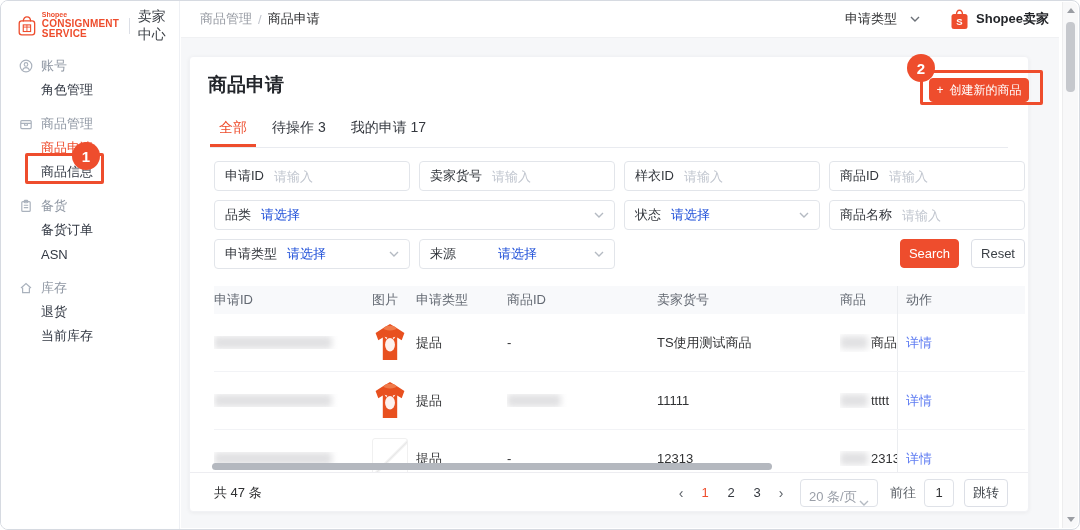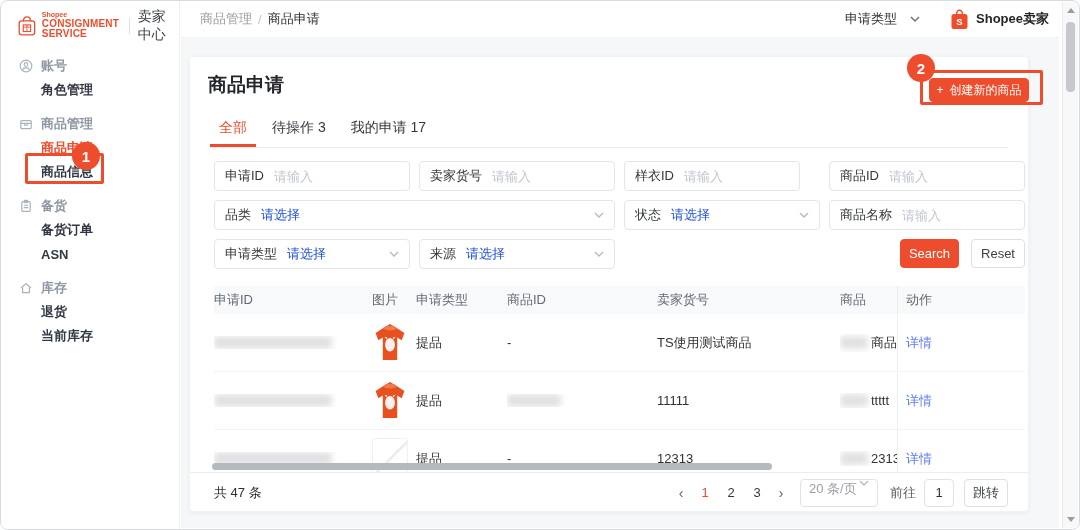--- a/index.html
+++ b/index.html
@@ -10,21 +10,21 @@
 
   
   .sidebar { position:absolute; left:0; top:0; width:179px; height:100%;
              background:#fff; border-right:1px solid #eef0f4; }
   .logo-row { display:flex; align-items:center; padding:9px 0 0 16px; height:40px; }
   .logo-text { margin-left:5px; color:#ee4d2d; line-height:1.05; }
   .logo-text .sm { font-size:7px; font-weight:bold; display:block; }
   .logo-text .lg { font-size:10px; font-weight:bold; display:block; letter-spacing:.2px; }
   .logo-divider { width:1px; height:16px; background:#dcdfe6; margin:0 8px 0 10px; }
   .portal-name { font-size:14px; color:#3a3f45; }
-  .side-nav { padding-top:13px;font-weight:bold; }
+  .side-nav { padding-top:13px; }
   .nav-group-label { display:flex; align-items:center; height:24px; padding-left:18px;
                      color:#8f97a3; margin-top:10px; cursor:pointer; }
   .nav-group-label:first-child { margin-top:0; }
   .nav-group-label .gicon { display:inline-flex; width:14px; margin-right:8px; }
   .nav-item { display:flex; align-items:center; height:24px; padding-left:40px;
               color:#323843; cursor:pointer; }
   .nav-item.active { color:#ee4d2d; }
 
   
   .topbar { position:absolute; left:180px; top:0; right:20px; height:37px;
@@ -87,21 +87,21 @@
                    background:#b4b8bf; border-radius:4px; z-index:5; cursor:pointer; }
 
   
   .card-footer { position:absolute; left:0; right:0; top:415px; height:40px;
                  border-top:1px solid #ededf1; display:flex; align-items:center;
                  padding:0 20px 0 24px; }
   .pager { margin-left:auto; display:flex; align-items:center; }
   .pg-arrow { width:22px; text-align:center; color:#5b6067; cursor:pointer; font-size:14px; }
   .pg-num { width:26px; text-align:center; color:#34383f; cursor:pointer; }
   .pg-num.current { color:#ee4d2d; }
-  .pg-size { display:flex; align-items:flex-start; justify-content:space-between; width:78px; height:28px;
+  .pg-size { display:flex; align-items:flex-end; justify-content:space-between; width:78px; height:28px;
              border:1px solid #dfe2e8; border-radius:4px; padding:0 8px; color:#9a9fa8;
              margin:0 12px 0 8px; cursor:pointer; }
   .pg-goto-label { color:#5b6067; margin-right:8px; }
   .pg-input { width:30px; height:28px; border:1px solid #dfe2e8; border-radius:4px;
               text-align:center; font-size:13px; color:#303133; outline:none;
               font-family:"Liberation Sans",sans-serif; }
   .pg-jump { width:44px; height:28px; margin-left:10px; }
 
   
   .anno { position:absolute; z-index:30; pointer-events:none; }
@@ -262,21 +262,21 @@
       </div>
 
       <div class="field" style="left:24px; top:104px; width:196px;">
         <span class="f-label">申请ID</span>
         <input class="f-input" placeholder="请输入" style="">
       </div>
       <div class="field" style="left:229px; top:104px; width:196px;">
         <span class="f-label">卖家货号</span>
         <input class="f-input" placeholder="请输入" style="">
       </div>
-      <div class="field" style="left:434px; top:104px; width:176px;">
+      <div class="field" style="left:434px; top:104px; width:196px;">
         <span class="f-label">样衣ID</span>
         <input class="f-input" placeholder="请输入" style="">
       </div>
       <div class="field" style="left:639px; top:104px; width:196px;">
         <span class="f-label">商品ID</span>
         <input class="f-input" placeholder="请输入" style="">
       </div>
 
       <div class="field" style="left:24px; top:143px; width:401px;">
         <span class="f-label">品类</span>
@@ -303,21 +303,21 @@
 
       <div class="field" style="left:24px; top:182px; width:196px;">
         <span class="f-label">申请类型</span>
         <span class="f-ph">请选择</span>
         <span class="chev">
           <svg width="10" height="6" viewBox="0 0 10 6">
               <path d="M1 1 L5 5 L9 1" fill="none" stroke="#b4bac2" stroke-width="1.4"></path>
             </svg>
         </span>
       </div>
-      <div class="field" style="left:229px; top:182px; width:196px;">
+      <div class="field" style="left:229px; top:182px; width:196px;gap:32px;">
         <span class="f-label">来源</span>
         <span class="f-ph">请选择</span>
         <span class="chev">
           <svg width="10" height="6" viewBox="0 0 10 6">
               <path d="M1 1 L5 5 L9 1" fill="none" stroke="#b4bac2" stroke-width="1.4"></path>
             </svg>
         </span>
       </div>
       <button class="btn btn-primary" style="position:absolute; left:710px; top:182px; width:59px; height:29px;">
         <span>Search</span>

